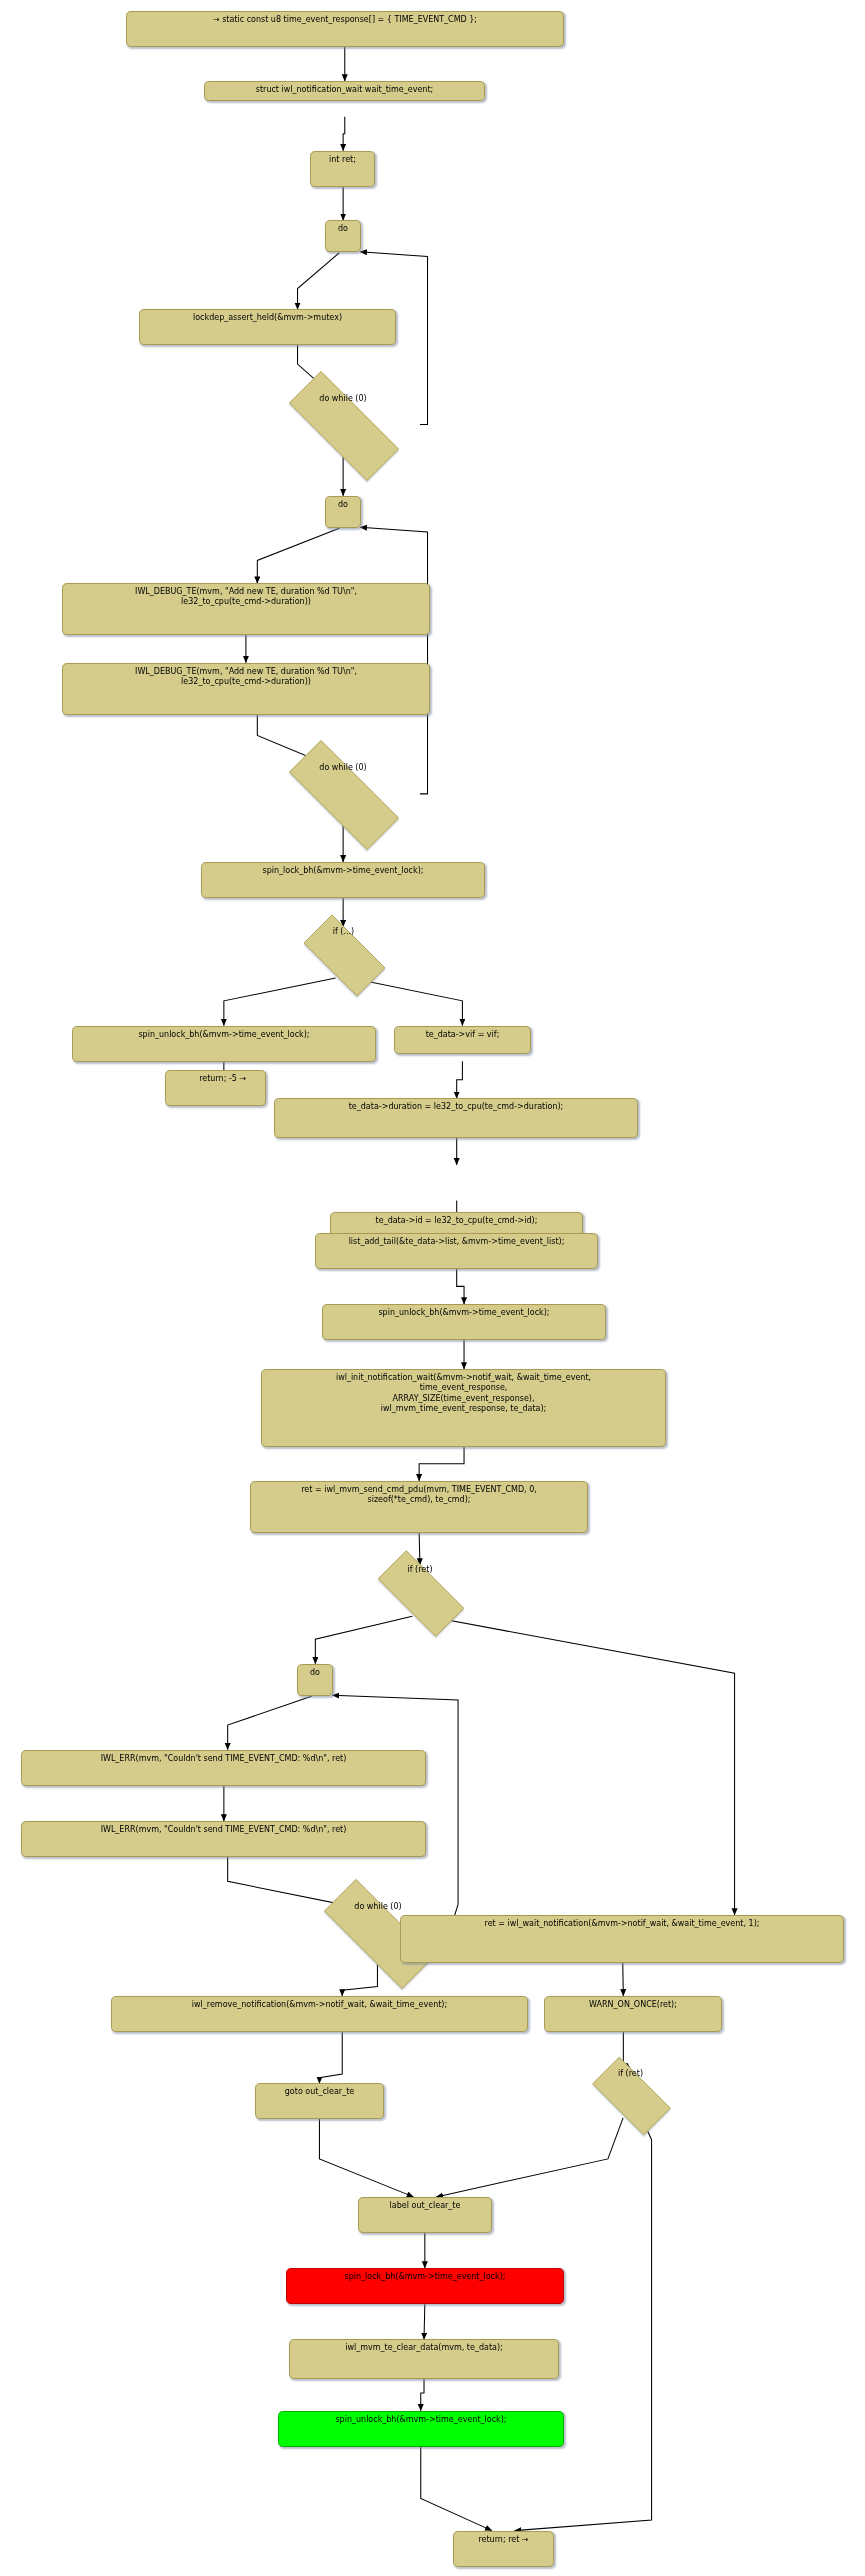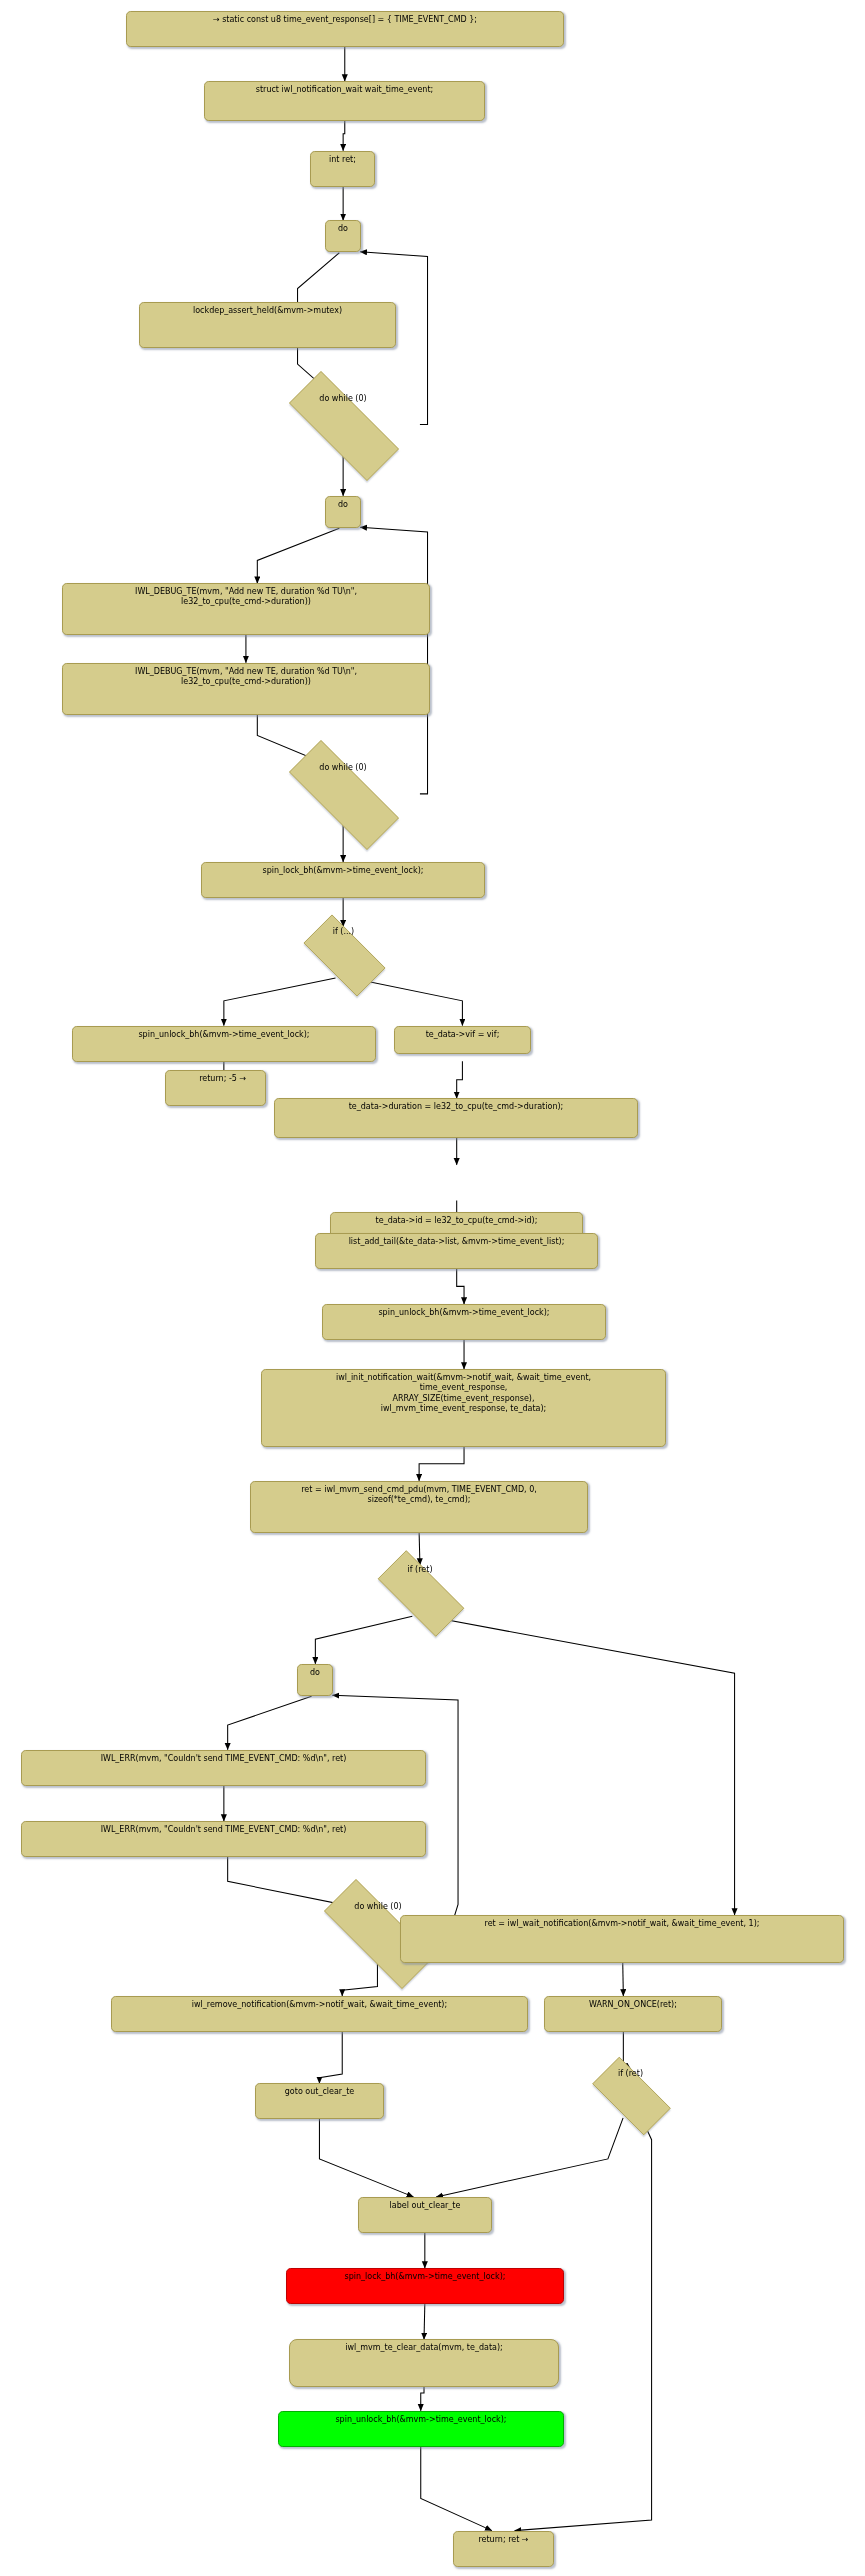--- a/index.html
+++ b/index.html
@@ -127,24 +127,24 @@
         <path d="M 656.211320754717 2230.5327044025157 L 640.211320754717 2273.7283018867925 L 459.39622641509436 2313.7283018867925" marker-end="url(#arrow)"></path>
         <path d="M 674.211320754717 2227.5327044025157 L 686.211320754717 2253.5327044025157 L 686.211320754717 2653.993081761006 L 541.9924528301887 2665.223899371069" marker-end="url(#arrow)"></path>
         <path d="M 447.39622641509436 2351.266666666667 L 447.39622641509436 2388.805031446541" marker-end="url(#arrow)"></path>
         <path d="M 447.39622641509436 2426.3433962264153 L 446.53584905660375 2463.8817610062893" marker-end="url(#arrow)"></path>
         <path d="M 446.53584905660375 2501.4201257861637 L 446.53584905660375 2520.189308176101 L 443.09433962264154 2520.189308176101 L 443.09433962264154 2538.9584905660377" marker-end="url(#arrow)"></path>
         <path d="M 443.09433962264154 2576.496855345912 L 443.09433962264154 2631.223899371069 L 517.9924528301887 2665.223899371069" marker-end="url(#arrow)"></path>
       </g>
   </svg>
   <div id="node-layer">
       <div class="node rect" style="left: 126px; top: 11.3px; width: 438px; height: 36px;"><span class="txt">→ static const u8 time_event_response[] = { TIME_EVENT_CMD };</span></div>
-      <div class="node rect" style="left: 204px; top: 81px; width: 281px; height: 40px;"><span class="txt">struct iwl_notification_wait wait_time_event;</span></div>
+      <div class="node rect" style="left: 204px; top: 81px; width: 281px; height: 20px;"><span class="txt">struct iwl_notification_wait wait_time_event;</span></div>
       <div class="node rect" style="left: 310px; top: 151px; width: 65px; height: 36px;"><span class="txt">int ret;</span></div>
       <div class="node rect" style="left: 325px; top: 220px; width: 36px; height: 32px;"><span class="txt">do</span></div>
-      <div class="node rect" style="left: 139px; top: 302px; width: 257px; height: 46px;"><span class="txt">lockdep_assert_held(&amp;mvm-&gt;mutex)</span></div>
+      <div class="node rect" style="left: 139px; top: 309px; width: 257px; height: 36px;"><span class="txt">lockdep_assert_held(&amp;mvm-&gt;mutex)</span></div>
       <div class="node diamond" style="left: 266px; top: 394px; width: 154px; height: 62px;"><span class="dshape"></span><span class="dlabel txt">do while (0)</span></div>
       <div class="node rect" style="left: 325px; top: 496px; width: 36px; height: 32px;"><span class="txt">do</span></div>
       <div class="node rect" style="left: 62px; top: 583px; width: 368px; height: 52px;"><span class="txt">IWL_DEBUG_TE(mvm, "Add new TE, duration %d TU\n",
 le32_to_cpu(te_cmd-&gt;duration))</span></div>
       <div class="node rect" style="left: 62px; top: 663px; width: 368px; height: 52px;"><span class="txt">IWL_DEBUG_TE(mvm, "Add new TE, duration %d TU\n",
 le32_to_cpu(te_cmd-&gt;duration))</span></div>
       <div class="node diamond" style="left: 266px; top: 763px; width: 154px; height: 62px;"><span class="dshape"></span><span class="dlabel txt">do while (0)</span></div>
       <div class="node rect" style="left: 201px; top: 862px; width: 284px; height: 36px;"><span class="txt">spin_lock_bh(&amp;mvm-&gt;time_event_lock);</span></div>
       <div class="node diamond" style="left: 291px; top: 927px; width: 105px; height: 55px;"><span class="dshape"></span><span class="dlabel txt">if (...)</span></div>
       <div class="node rect" style="left: 72px; top: 1026px; width: 304px; height: 36px;"><span class="txt">spin_unlock_bh(&amp;mvm-&gt;time_event_lock);</span></div>
@@ -165,18 +165,18 @@
       <div class="node rect" style="left: 21px; top: 1750px; width: 405px; height: 36px;"><span class="txt">IWL_ERR(mvm, "Couldn't send TIME_EVENT_CMD: %d\n", ret)</span></div>
       <div class="node rect" style="left: 21px; top: 1821px; width: 405px; height: 36px;"><span class="txt">IWL_ERR(mvm, "Couldn't send TIME_EVENT_CMD: %d\n", ret)</span></div>
       <div class="node diamond" style="left: 301px; top: 1902px; width: 154px; height: 62px;"><span class="dshape"></span><span class="dlabel txt">do while (0)</span></div>
       <div class="node rect" style="left: 400px; top: 1915px; width: 444px; height: 48px;"><span class="txt">ret = iwl_wait_notification(&amp;mvm-&gt;notif_wait, &amp;wait_time_event, 1);</span></div>
       <div class="node rect" style="left: 111px; top: 1996px; width: 417px; height: 36px;"><span class="txt">iwl_remove_notification(&amp;mvm-&gt;notif_wait, &amp;wait_time_event);</span></div>
       <div class="node rect" style="left: 544px; top: 1996px; width: 178px; height: 36px;"><span class="txt">WARN_ON_ONCE(ret);</span></div>
       <div class="node rect" style="left: 255px; top: 2083px; width: 129px; height: 36px;"><span class="txt">goto out_clear_te</span></div>
       <div class="node diamond" style="left: 580px; top: 2069px; width: 101px; height: 52px;"><span class="dshape"></span><span class="dlabel txt">if (ret)</span></div>
       <div class="node rect" style="left: 358px; top: 2197px; width: 134px; height: 36px;"><span class="txt">label out_clear_te</span></div>
       <div class="node rect red" style="left: 286px; top: 2268px; width: 278px; height: 36px;"><span class="txt">spin_lock_bh(&amp;mvm-&gt;time_event_lock);</span></div>
-      <div class="node rect" style="left: 289px; top: 2339px; width: 270px; height: 48px; border-radius: 8px;"><span class="txt">iwl_mvm_te_clear_data(mvm, te_data);</span></div>
+      <div class="node rect" style="left: 289px; top: 2339px; width: 270px; height: 40px;"><span class="txt">iwl_mvm_te_clear_data(mvm, te_data);</span></div>
       <div class="node rect green" style="left: 278px; top: 2411px; width: 286px; height: 36px;"><span class="txt">spin_unlock_bh(&amp;mvm-&gt;time_event_lock);</span></div>
       <div class="node rect" style="left: 453px; top: 2531px; width: 101px; height: 36px;"><span class="txt">return; ret →</span></div>
     </div>
 </div>
 
 
 </body></html>

